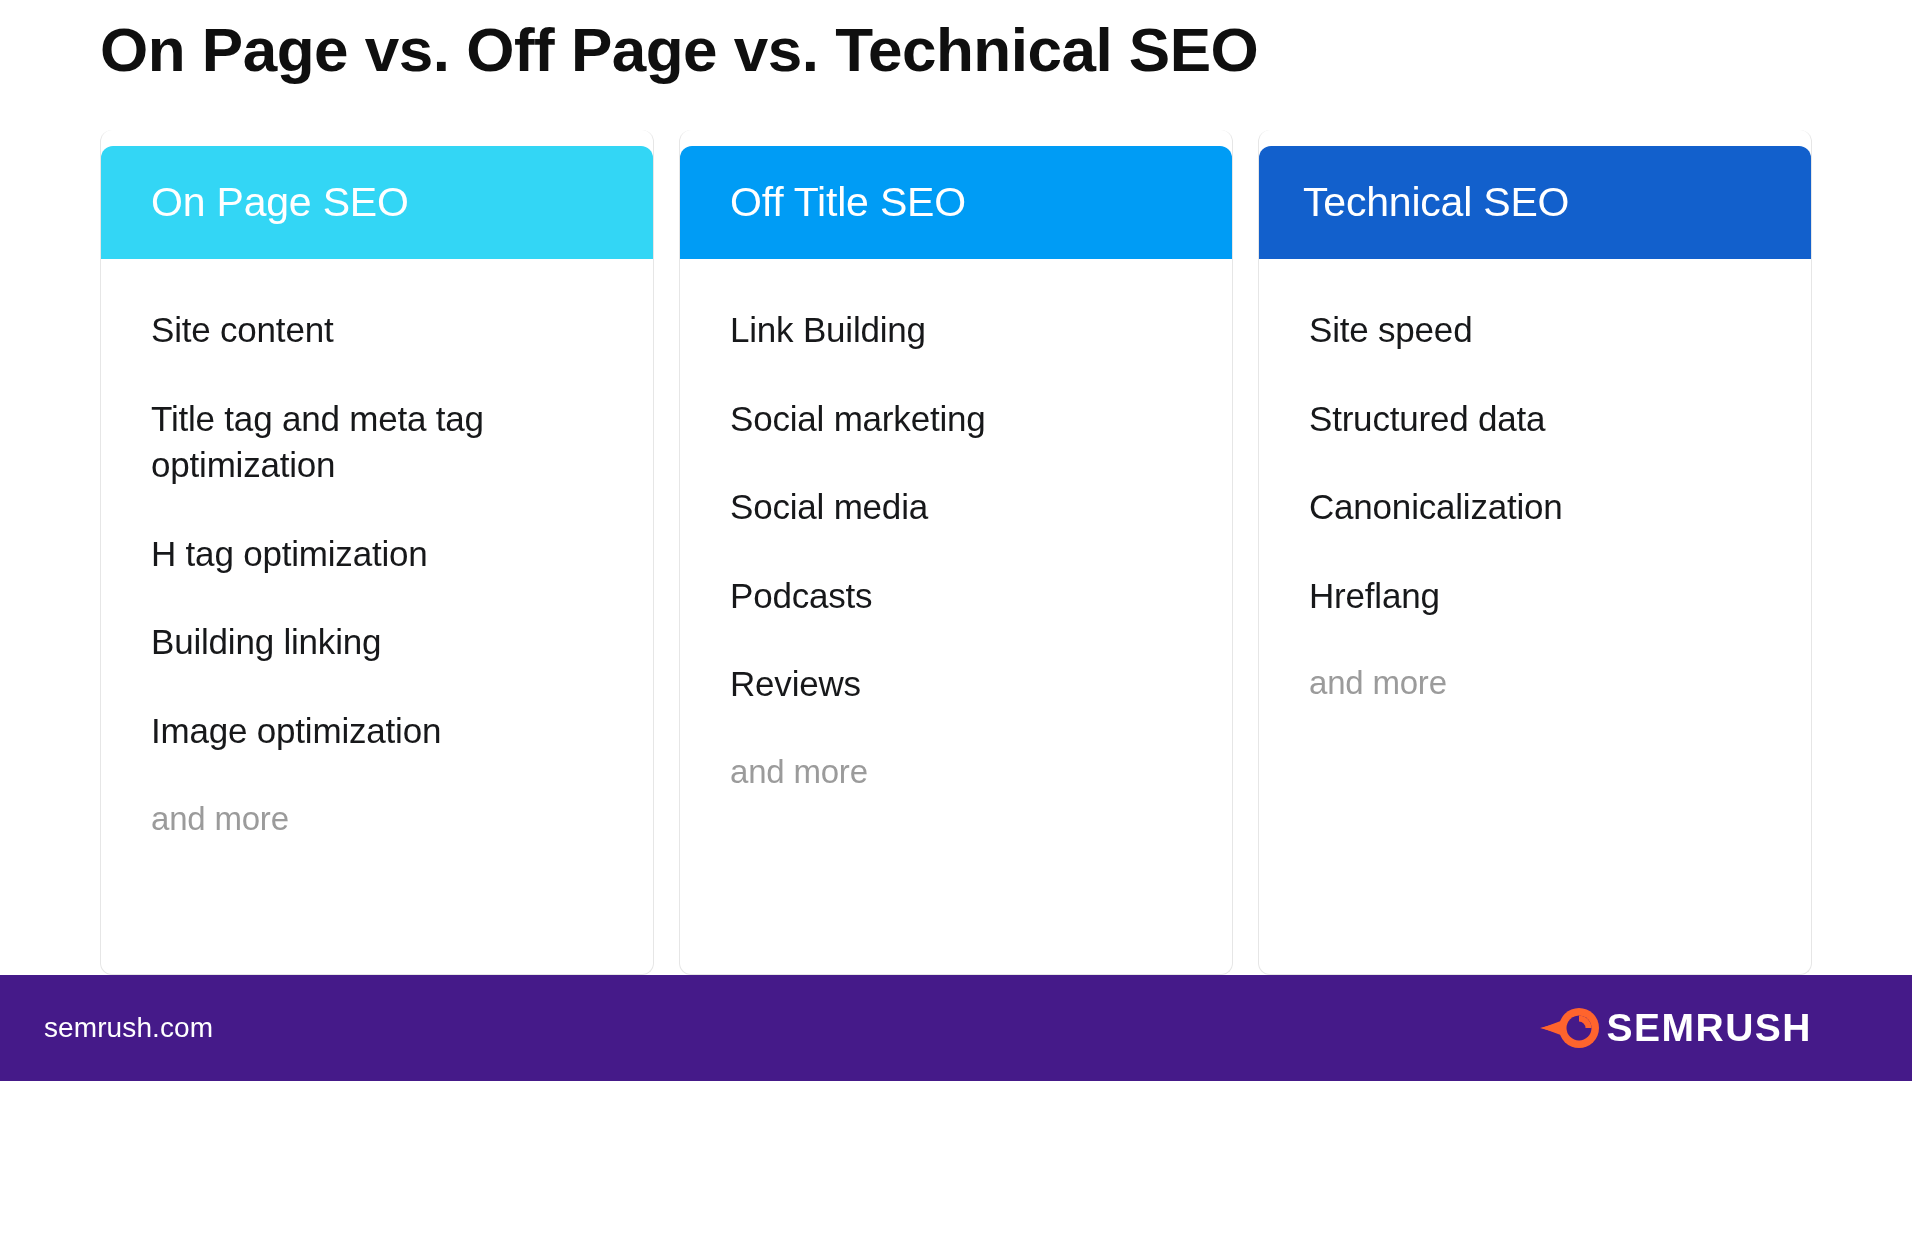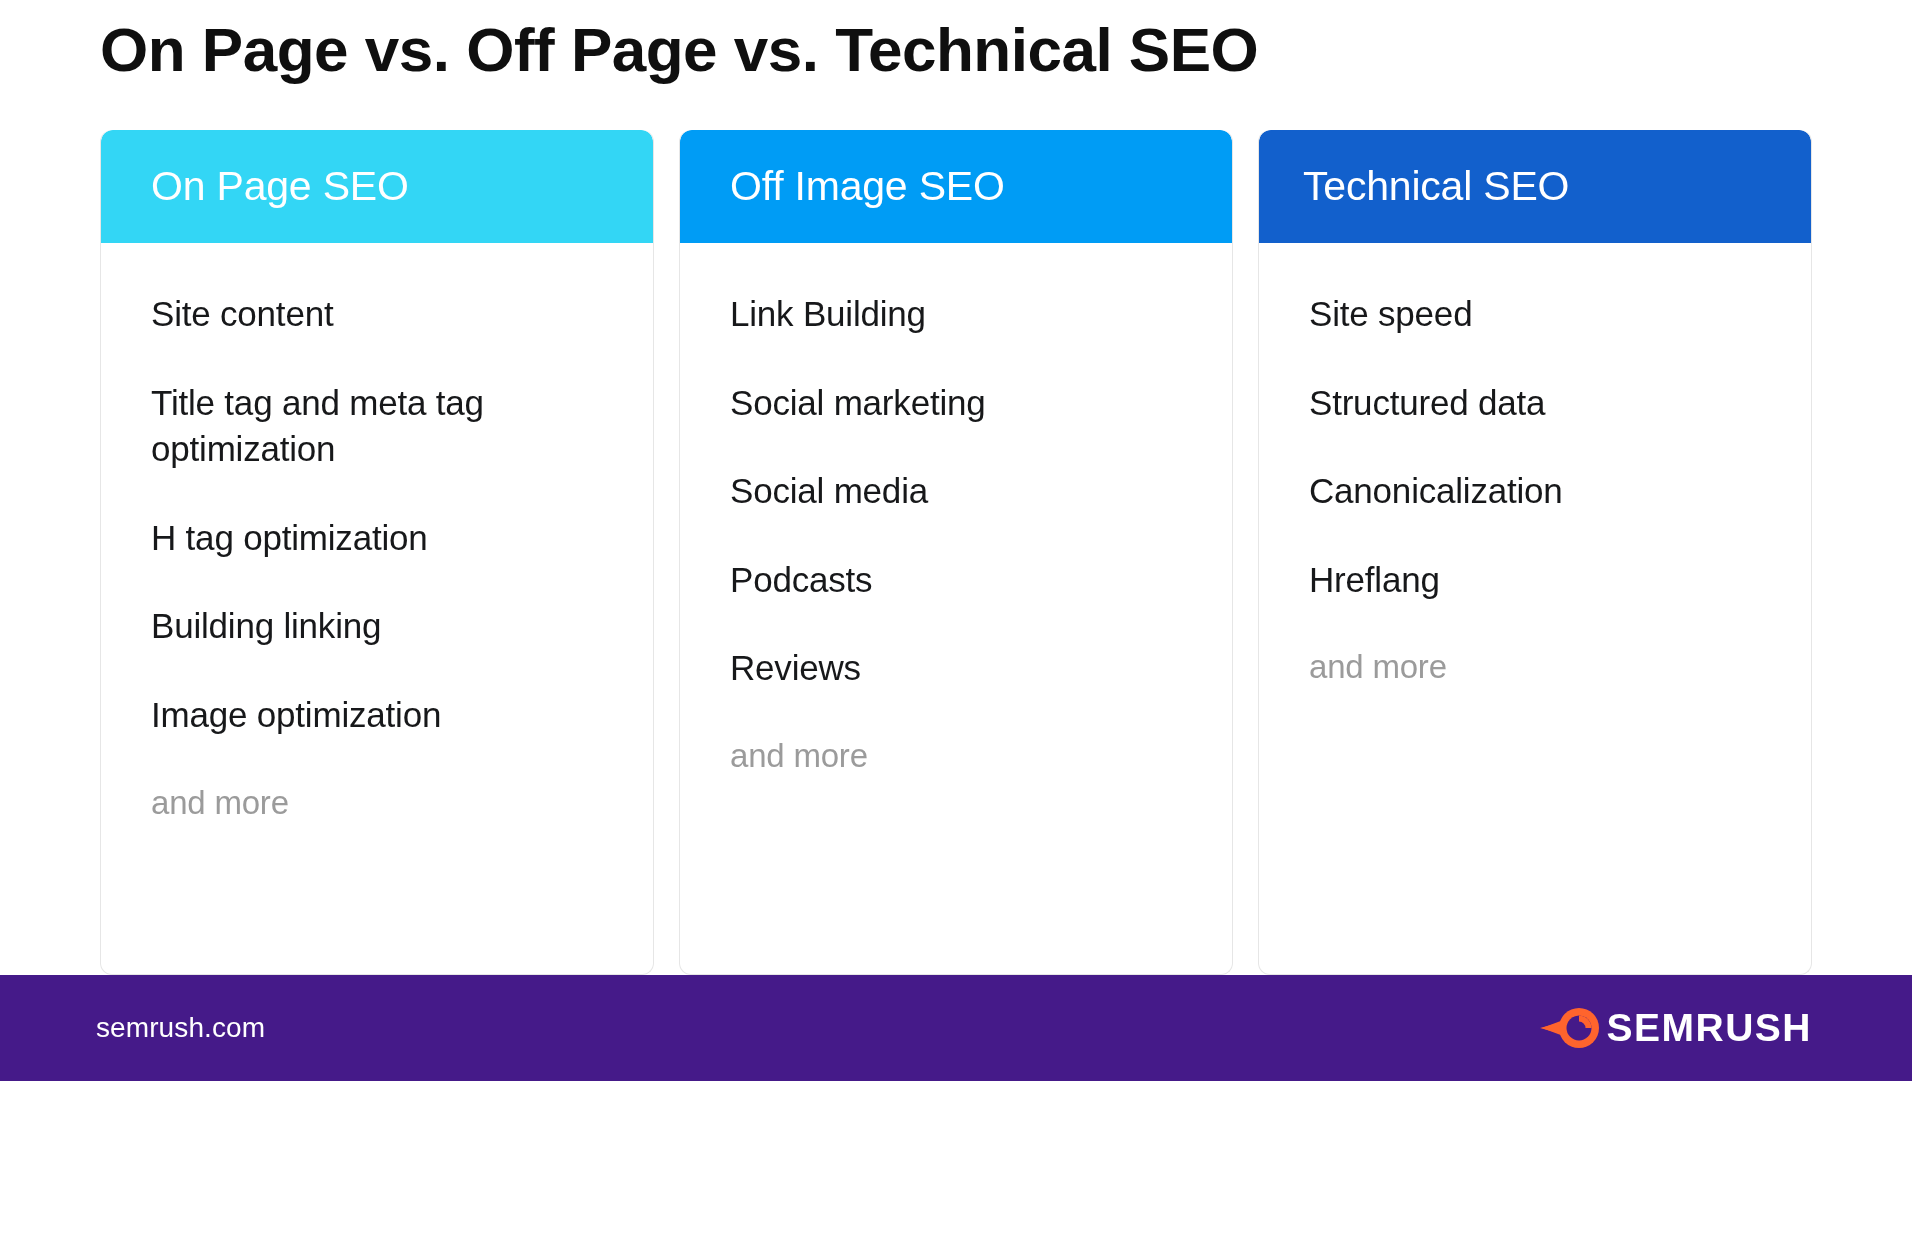--- a/index.html
+++ b/index.html
@@ -63,20 +63,21 @@
   }
 
   .card-header {
     height: 113px;
     border-radius: 12px 12px 0 0;
     display: flex;
     align-items: center;
     padding: 0 50px;
     box-sizing: border-box;
     flex: 0 0 auto;
+    margin-top: 16px;
   }
   .card-header-text {
     color: #ffffff;
     font-size: 41px;
     font-weight: 400;
     line-height: 1.1;
     letter-spacing: -0.2px;
   }
 
   .card-body {
@@ -102,21 +103,21 @@
   }
 
   
   .footer {
     flex: 0 0 auto;
     height: 106px;
     background: #451a89;
     display: flex;
     align-items: center;
     justify-content: space-between;
-    padding: 0 100px 0 96px;
+    padding: 0 100px 0 44px;
     box-sizing: border-box;
   }
   .footer-url {
     color: #ffffff;
     font-size: 28px;
     letter-spacing: 0.1px;
   }
   .footer-logo {
     display: flex;
     align-items: center;
@@ -153,21 +154,21 @@
         <div class="card-item" style="max-width:400px;">Title tag and meta tag optimization</div>
         <div class="card-item">H tag optimization</div>
         <div class="card-item">Building linking</div>
         <div class="card-item">Image optimization</div>
         <div class="card-item muted">and more</div>
       </div>
     </div>
 
     <div class="card">
       <div class="card-header" style="background:#009CF5;">
-        <span class="card-header-text">Off Image SEO</span>
+        <span class="card-header-text">Off Title SEO</span>
       </div>
       <div class="card-body">
         <div class="card-item">Link Building</div>
         <div class="card-item">Social marketing</div>
         <div class="card-item">Social media</div>
         <div class="card-item">Podcasts</div>
         <div class="card-item">Reviews</div>
         <div class="card-item muted">and more</div>
       </div>
     </div>

